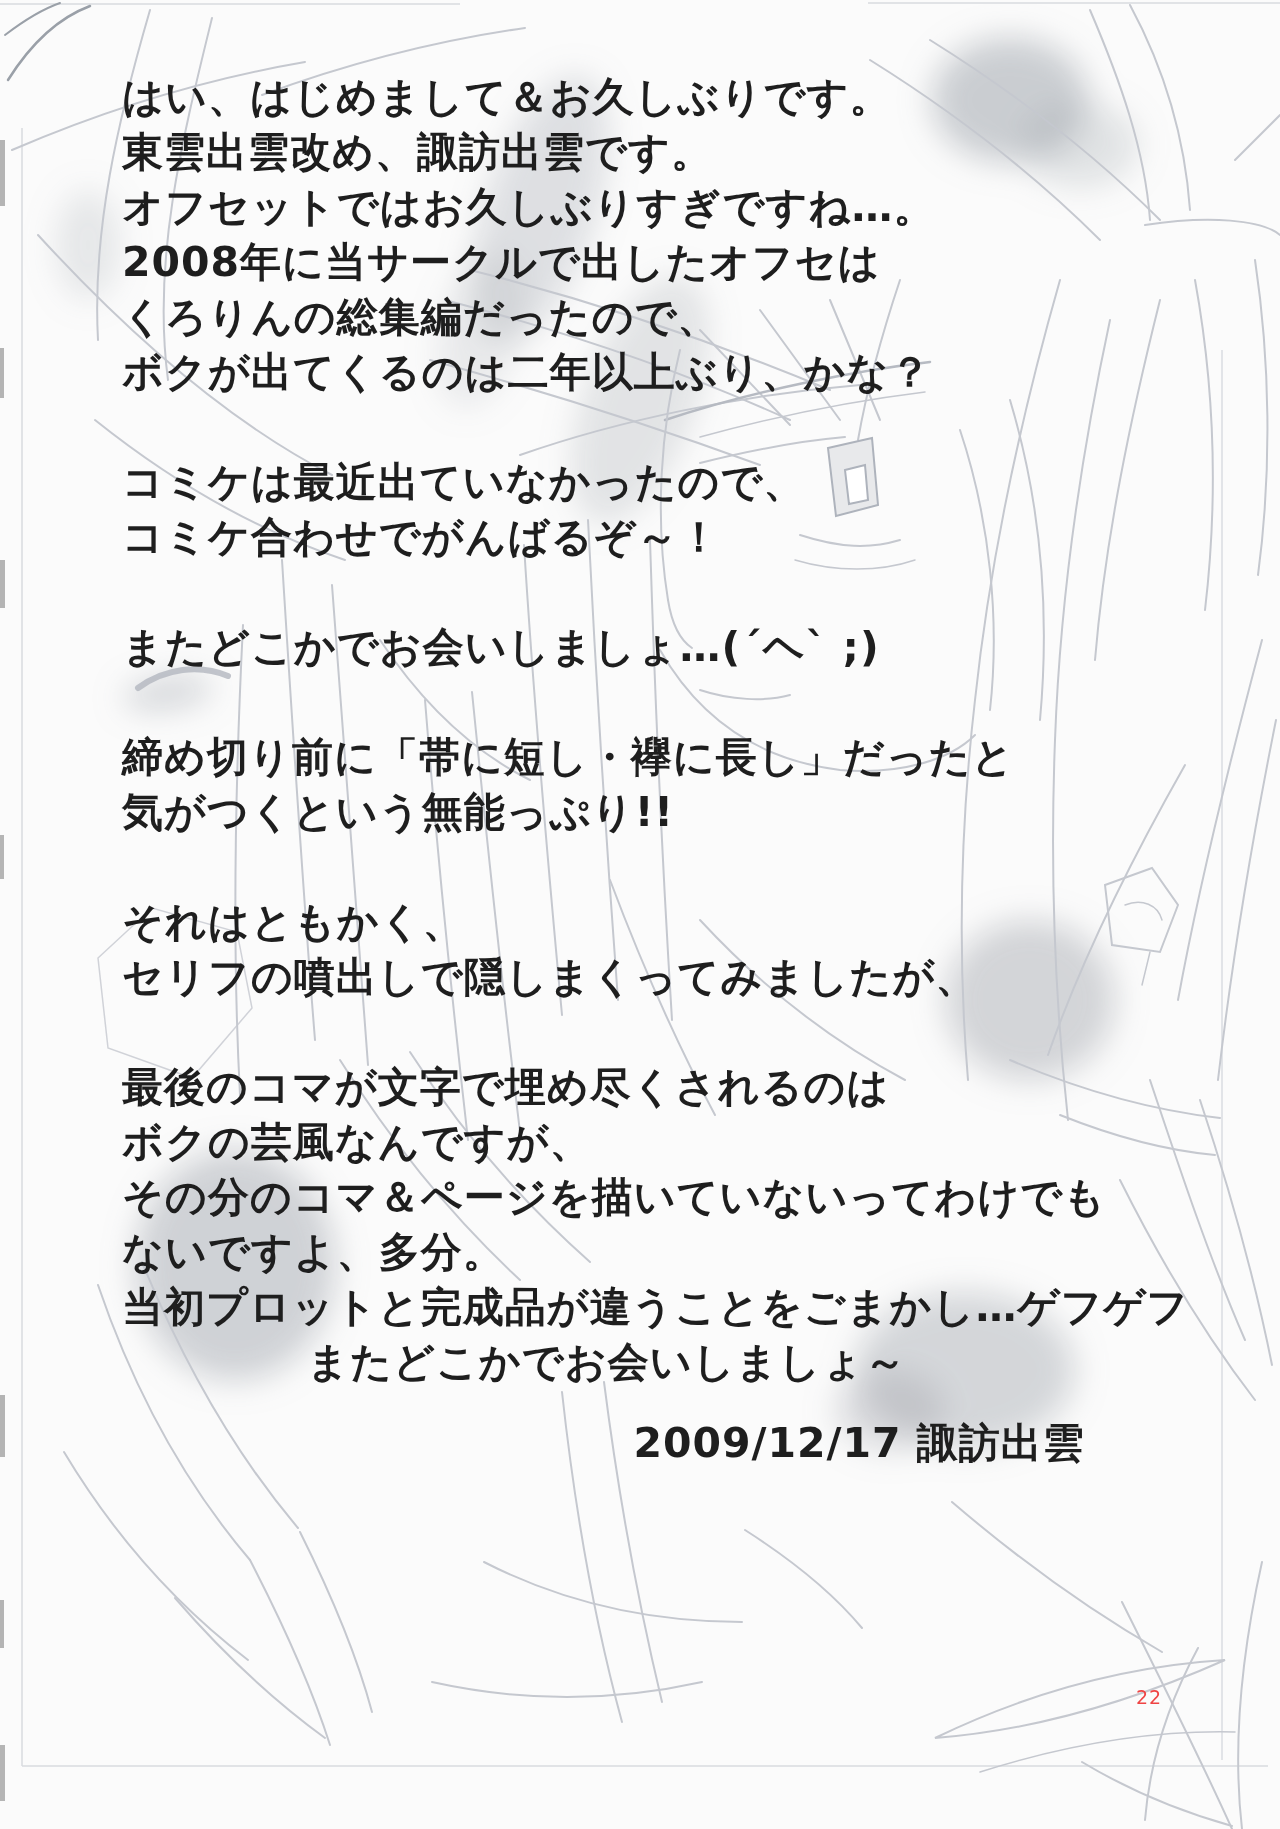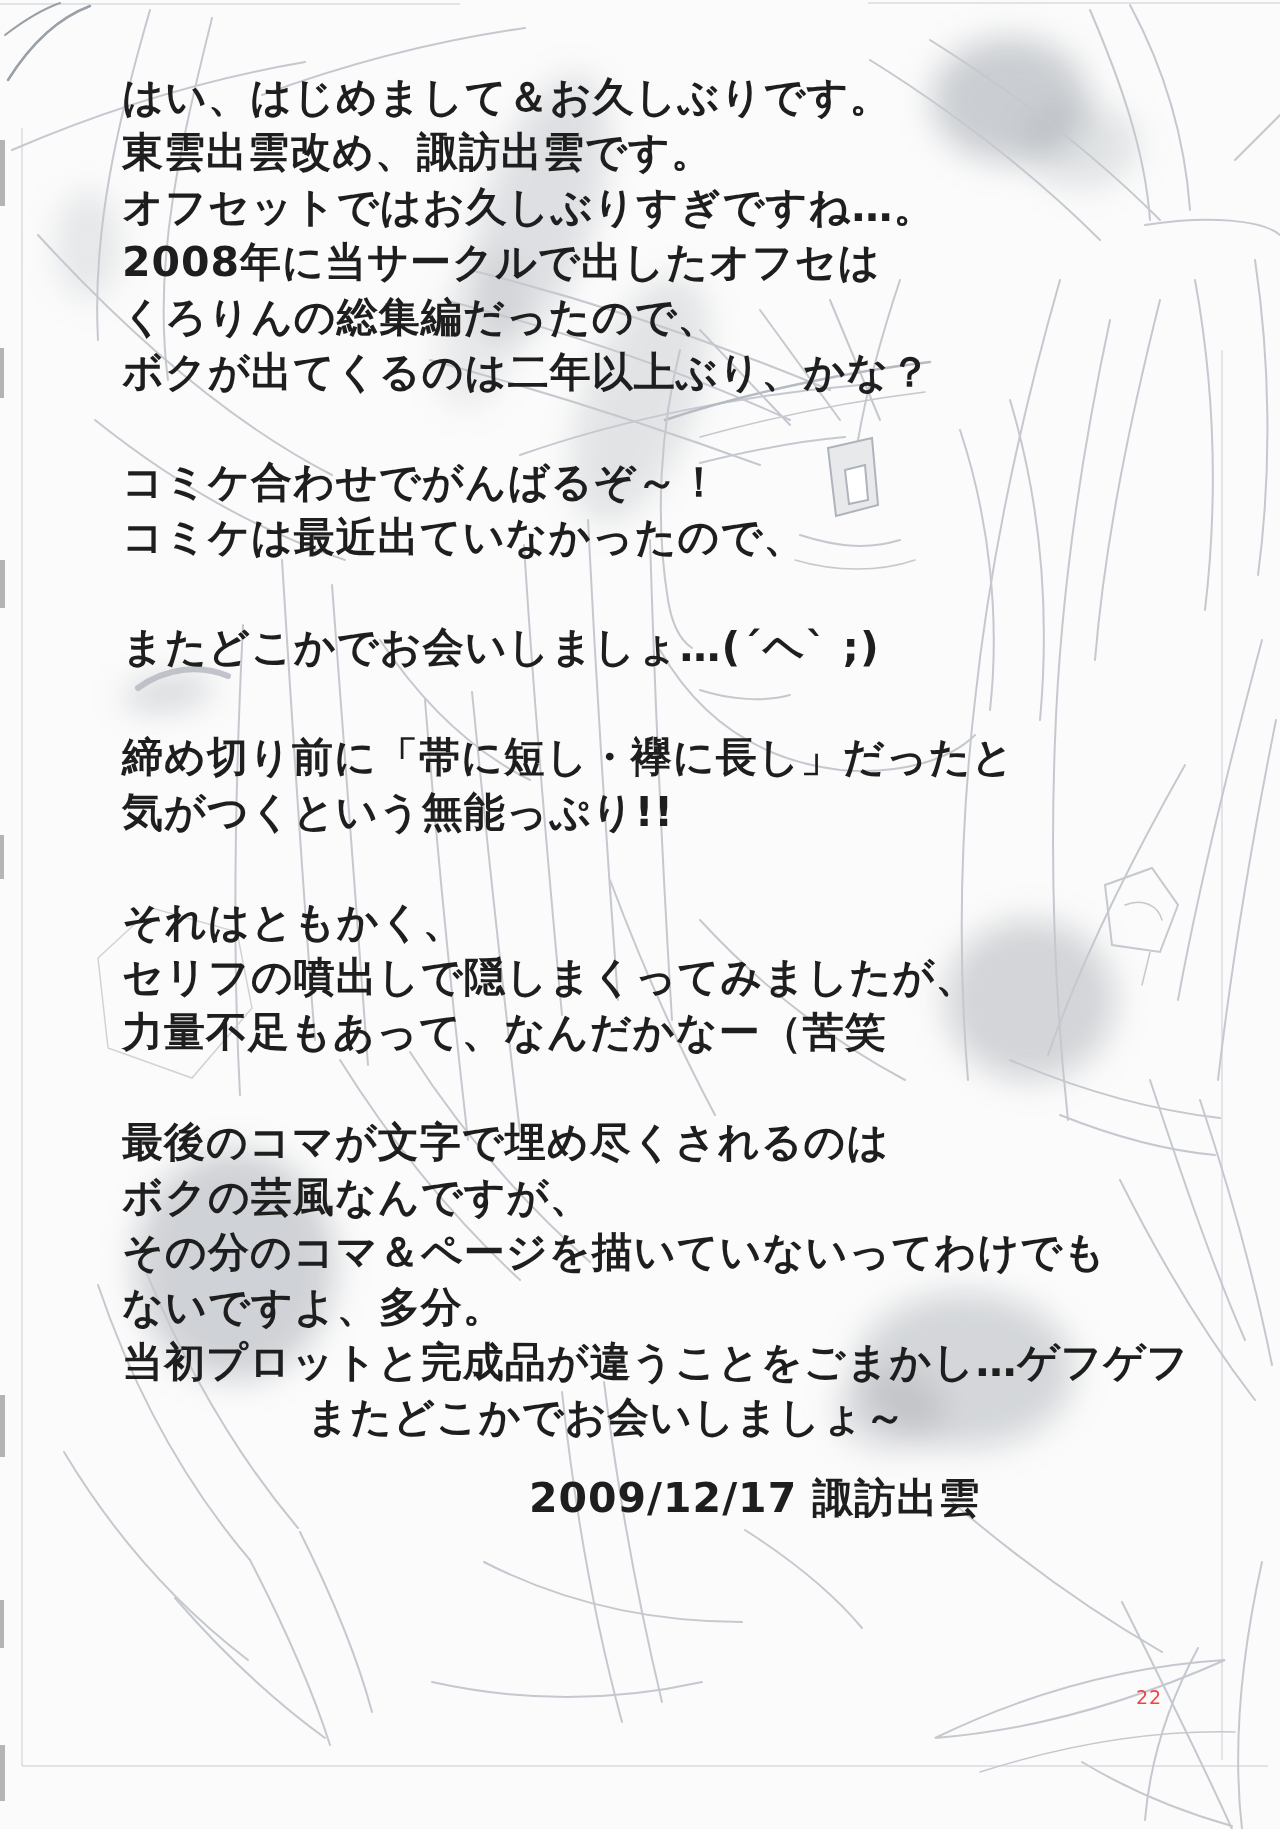--- a/index.html
+++ b/index.html
@@ -16,21 +16,21 @@
     color:#1e1e1e;
     font-size:41px;
     font-weight:bold;
     letter-spacing:1px;
     white-space:nowrap;
   }
   .line{height:55px;line-height:55px;}
   .gap{height:55px;}
   .gap-small{height:26px;}
   .indent-closing{padding-left:185px;}
-  .indent-signature{padding-left:407px;}
+  .indent-signature{padding-left:407px;text-align:center;}
   .page-number{
     position:absolute;left:1136px;top:1684px;
     font-size:19px;line-height:26px;
     color:#ef4444;font-weight:normal;
     letter-spacing:1px;
   }
 </style>
 </head>
 <body>
 
@@ -182,31 +182,30 @@
   </svg>
 
   <div class="text-block">
     <div class="line">はい、はじめまして＆お久しぶりです。</div>
     <div class="line">東雲出雲改め、諏訪出雲です。</div>
     <div class="line">オフセットではお久しぶりすぎですね…。</div>
     <div class="line">2008年に当サークルで出したオフセは</div>
     <div class="line">くろりんの総集編だったので、</div>
     <div class="line">ボクが出てくるのは二年以上ぶり、かな？</div>
     <div class="gap"></div>
+    <div class="line">コミケは最近出ていなかったので、</div>
     <div class="line">コミケ合わせでがんばるぞ～！</div>
-    <div class="line">コミケは最近出ていなかったので、</div>
     <div class="gap"></div>
     <div class="line">またどこかでお会いしましょ…(´ヘ` ;)</div>
     <div class="gap"></div>
     <div class="line">締め切り前に「帯に短し・襷に長し」だったと</div>
     <div class="line">気がつくという無能っぷり!!</div>
     <div class="gap"></div>
     <div class="line">それはともかく、</div>
     <div class="line">セリフの噴出しで隠しまくってみましたが、</div>
-    <div class="line">力量不足もあって、なんだかなー（苦笑</div>
     <div class="gap"></div>
     <div class="line">最後のコマが文字で埋め尽くされるのは</div>
     <div class="line">ボクの芸風なんですが、</div>
     <div class="line">その分のコマ＆ページを描いていないってわけでも</div>
     <div class="line">ないですよ、多分。</div>
     <div class="line">当初プロットと完成品が違うことをごまかし…ゲフゲフ</div>
     <div class="line indent-closing">またどこかでお会いしましょ～</div>
     <div class="gap-small"></div>
     <div class="line indent-signature">2009/12/17 諏訪出雲</div>
   </div>

